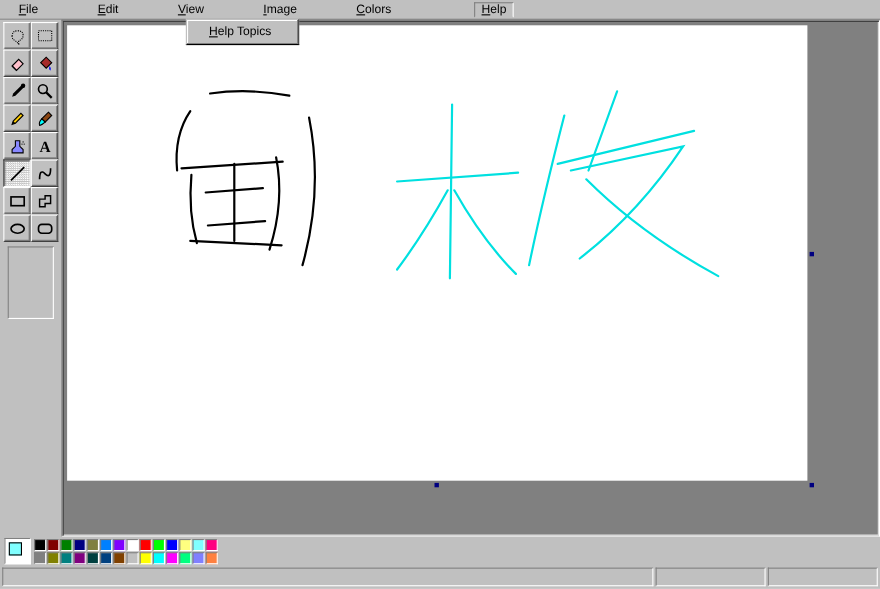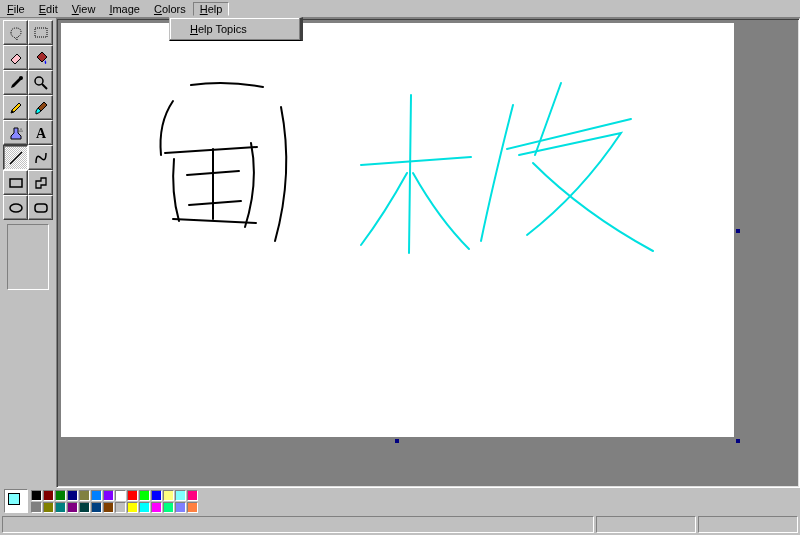--- a/index.html
+++ b/index.html
@@ -11,48 +11,50 @@
     --darker: #404040;
     --canvas-bg: #808080;
   }
 
   
   .menubar {
     height: 18px;
     background: var(--face);
     display: flex;
     align-items: center;
-    padding: 0 0;
+    padding: 0 10px;
     border-bottom: 1px solid var(--dark);
+    gap: 40px;
   }
   .menu-item {
     padding: 1px 7px;
     cursor: default;
   }
   .menu-item u { text-decoration: underline; }
   .menu-item.open {
     background: var(--face);
     border-left: 1px solid var(--dark);
     border-top: 1px solid var(--dark);
     border-right: 1px solid var(--light);
     border-bottom: 1px solid var(--face);
     padding: 0 6px;
     position: relative;
     z-index: 12;
+    margin-left: 28px;
   }
 
   
   .dropdown {
     position: absolute;
     top: 17px; left: 169px;
-    width: 134px;
+    width: 103px;
     background: var(--face);
     border-top: 1px solid var(--face);
     border-left: 1px solid var(--face);
-    border-right: 3px solid #404040;
+    border-right: 1px solid #404040;
     border-bottom: 1px solid #000;
     box-shadow: inset -1px -1px 0 var(--dark), inset 1px 1px 0 var(--light);
     padding: 2px;
     z-index: 11;
   }
   .dropdown-item {
     padding: 3px 18px 3px 18px;
     text-align: left;
     white-space: nowrap;
     cursor: default;

